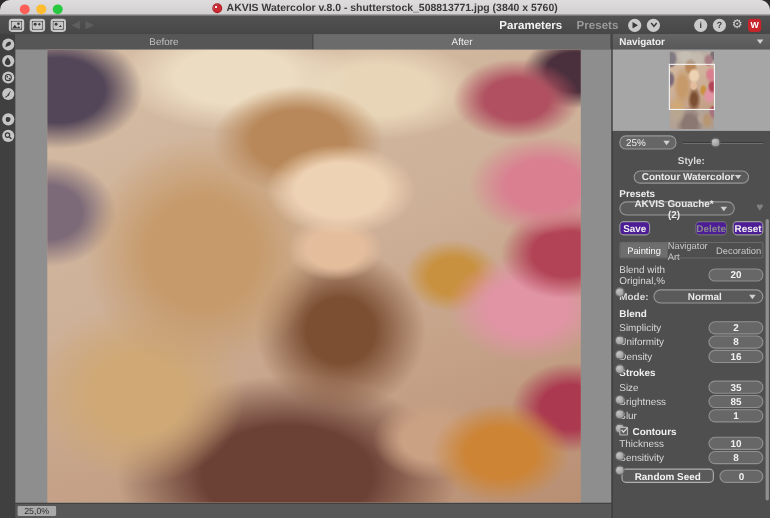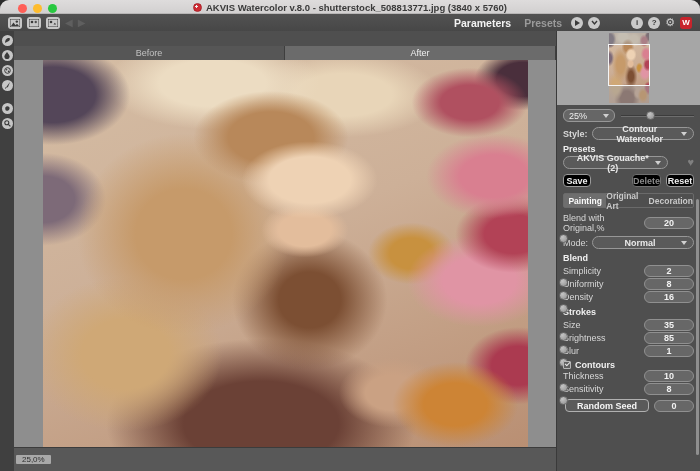--- a/index.html
+++ b/index.html
@@ -32,21 +32,21 @@
   .logo span{color:#fff;font-size:8px;font-weight:bold;line-height:1;}
   
   .main{flex:1;display:flex;min-height:0;}
   .toolstrip{width:14px;background:#404040;display:flex;flex-direction:column;align-items:center;
     padding-top:4px;gap:4px;flex:0 0 auto;}
   .tool{width:11px;height:11px;border-radius:50%;background:#c6c6c6;display:flex;align-items:center;justify-content:center;}
   .tool svg{display:block;}
   .toolgap{height:4px;}
   
   .center{flex:1;display:flex;flex-direction:column;min-width:0;}
-  .abtabs{height:14px;display:flex;flex:0 0 auto;background:#555;margin-top:15px;}
+  .abtabs{height:14px;display:flex;flex:0 0 auto;background:#555;}
   .abtab{flex:1;display:flex;align-items:center;justify-content:center;font-size:9px;color:#c2c2c2;
     background:#565656;border-right:1px solid #3e3e3e;}
   .abtab.active{background:#6b6b6b;color:#efefef;}
   .canvas{flex:1;background:#8e8e8e;position:relative;overflow:hidden;}
   .art{position:absolute;top:0;bottom:0;left:29px;right:28px;
     background:
       radial-gradient(ellipse 14% 10% at 55% 31%,#eed2b4 60%,rgba(238,210,180,0) 100%),
       radial-gradient(ellipse 9% 7% at 54% 44%,#e3bd9c 60%,rgba(227,189,156,0) 100%),
       radial-gradient(ellipse 16% 12% at 47% 20%,#b8885a 55%,rgba(184,136,90,0) 100%),
       radial-gradient(ellipse 22% 26% at 29% 45%,#c69a6a 45%,rgba(198,154,106,0) 100%),
@@ -60,21 +60,21 @@
       radial-gradient(ellipse 9% 8% at 76% 50%,#c8913f 50%,rgba(200,145,63,0) 100%),
       radial-gradient(ellipse 13% 11% at 85% 89%,#cd8435 50%,rgba(205,132,53,0) 100%),
       radial-gradient(ellipse 11% 10% at 98% 79%,#ab3a50 50%,rgba(171,58,80,0) 100%),
       radial-gradient(ellipse 11% 9% at 72% 86%,#caa183 50%,rgba(202,161,131,0) 100%),
       radial-gradient(ellipse 16% 13% at 2% 9%,#544659 55%,rgba(84,70,89,0) 100%),
       radial-gradient(ellipse 13% 12% at 0% 36%,#7d6a78 50%,rgba(125,106,120,0) 100%),
       radial-gradient(ellipse 22% 12% at 35% 6%,#ecdcc2 50%,rgba(236,220,194,0) 100%),
       radial-gradient(ellipse 20% 11% at 62% 9%,#e8d5b8 50%,rgba(232,213,184,0) 100%),
       radial-gradient(ellipse 32% 22% at 45% 94%,#6b4136 50%,rgba(107,65,54,0) 100%),
       linear-gradient(160deg,#d5bda4 0%,#cdb098 45%,#b98f73 100%);}
-  .statusbar{height:24px;background:#585858;border-top:1px solid #3c3c3c;display:flex;align-items:center;flex:0 0 auto;}
+  .statusbar{height:14px;background:#585858;border-top:1px solid #3c3c3c;display:flex;align-items:center;flex:0 0 auto;}
   .zoomchip{margin-left:2px;background:#a9a9a9;color:#2e2e2e;font-size:8px;padding:0 6px;height:9px;
     display:flex;align-items:center;border-radius:1px;}
   
   .panel{width:144px;flex:0 0 auto;background:#4f4f4f;border-left:1px solid #3a3a3a;display:flex;
     flex-direction:column;position:relative;font-size:9px;color:#d8d8d8;}
   .navhead{height:14px;background:linear-gradient(#656565,#585858);display:flex;align-items:center;
     padding:0 6px;font-weight:bold;color:#f0f0f0;flex:0 0 auto;}
   .caret{width:0;height:0;border-left:3.5px solid transparent;border-right:3.5px solid transparent;
     border-top:4px solid #d0d0d0;display:inline-block;}
   .navhead .caret{margin-left:auto;}
@@ -84,33 +84,33 @@
   .dimtop{position:absolute;left:0;right:0;top:0;height:15%;background:rgba(165,165,165,.55);}
   .dimbot{position:absolute;left:0;right:0;bottom:0;height:25%;background:rgba(165,165,165,.55);}
   .prow{display:flex;align-items:center;padding:0 6px;flex:0 0 auto;}
   .zoomrow{margin-top:4px;gap:6px;}
   .zchip{background:#666;border:1px solid #979797;border-radius:6px;height:13px;width:52px;display:flex;
     align-items:center;justify-content:center;gap:16px;color:#eee;}
   .slider{position:relative;flex:1;height:11px;}
   .slider .track{position:absolute;left:0;right:0;top:5px;height:2px;background:#3c3c3c;border-bottom:1px solid #6e6e6e;}
   .slider .knob{position:absolute;top:1px;width:9px;height:9px;border-radius:50%;
     background:radial-gradient(circle at 35% 30%,#c4c4c4,#8f8f8f);border:1px solid #6a6a6a;}
-  .stylerow{margin-top:5px;gap:4px;}
+  .stylerow{margin-top:5px;gap:4px;flex-direction:column;}
   .ddl{flex:1;height:13px;background:#5a5a5a;border:1px solid #979797;border-radius:7px;display:flex;
     align-items:center;padding:0 6px;color:#eaeaea;}
   .ddl .txt{flex:1;text-align:center;font-weight:bold;}
   .seclabel{font-weight:bold;color:#f0f0f0;padding:4px 6px 2px;flex:0 0 auto;}
   .presetrow{gap:19px;}
   .heart{color:#808080;font-size:11px;line-height:1;}
   .btnrow{gap:5px;margin-top:5px;}
-  .pbtn{flex:1;height:13px;background:#000000;border:1px solid #9a9a9a;border-radius:4px;color:#f0f0f0;
+  .pbtn{flex:1;height:13px;background:#4c1d95;border:1px solid #9a9a9a;border-radius:4px;color:#f0f0f0;
     font-weight:bold;display:flex;align-items:center;justify-content:center;font-size:9px;}
   .pbtn.disabled{color:#8a8a8a;border-color:#6f6f6f;margin-left:36px;}
   .ptabs{display:flex;margin:6px 6px 0;border:1px solid #6a6a6a;border-radius:2px;height:15px;flex:0 0 auto;}
-  .ptab{flex:1;display:flex;align-items:center;justify-content:center;color:#c9c9c9;font-weight:bold;font-size:8.5px;}
+  .ptab{flex:1;display:flex;align-items:center;justify-content:center;color:#c9c9c9;font-weight:normal;font-size:8.5px;}
   .ptab.active{background:#6e6e6e;color:#fafafa;}
   .labrow{margin-top:5px;justify-content:space-between;}
   .vbox{width:50px;height:12px;background:#676767;border:1px solid #909090;border-radius:6px;color:#f2f2f2;
     display:flex;align-items:center;justify-content:center;font-weight:bold;flex:0 0 auto;}
   .sliderrow{padding:0 6px;flex:0 0 auto;}
   .moderow{margin-top:3px;gap:4px;}
   .chkrow{display:flex;align-items:center;gap:4px;padding:3px 6px 0;font-weight:bold;color:#f0f0f0;}
   .chk{width:8px;height:8px;border:1px solid #b5b5b5;background:#606060;border-radius:1px;position:relative;}
   .chk:after{content:"";position:absolute;left:1px;top:0px;width:4px;height:2px;border-left:1.5px solid #e8e8e8;
     border-bottom:1.5px solid #e8e8e8;transform:rotate(-45deg);}
@@ -232,20 +232,24 @@
       <div class="canvas">
         <div class="art"></div>
       </div>
       <div class="statusbar">
         <span class="zoomchip">25,0%</span>
       </div>
     </div>
 
     <div class="panel">
 
+      <div class="navhead">
+        <span>Navigator</span>
+        <span class="caret"></span>
+      </div>
 
       <div class="thumbarea">
         <div class="thumb art">
           <div class="dimtop"></div>
           <div class="dimbot"></div>
           <div class="vframe"></div>
         </div>
       </div>
 
       <div class="prow zoomrow">
@@ -278,32 +282,32 @@
       </div>
 
       <div class="prow btnrow">
         <span class="pbtn">Save</span>
         <span class="pbtn disabled">Delete</span>
         <span class="pbtn">Reset</span>
       </div>
 
       <div class="ptabs">
         <span class="ptab active">Painting</span>
-        <span class="ptab">Original Art</span>
+        <span class="ptab">Navigator Art</span>
         <span class="ptab">Decoration</span>
       </div>
 
       <div class="prow labrow">
         <span>Blend with Original,%</span>
         <span class="vbox">20</span>
       </div>
       <div class="sliderrow"><span class="slider"><span class="track"></span><span class="knob" style="left: calc(22% - 4px);"></span></span></div>
 
       <div class="prow moderow">
-        <span style="font-weight:normal;">Mode:</span>
+        <span style="font-weight:bold;">Mode:</span>
         <span class="ddl">
           <span class="txt">Normal</span>
           <span class="caret"></span>
         </span>
       </div>
 
       <div class="seclabel">Blend</div>
 
       <div class="prow labrow" style="margin-top:0;">
         <span>Simplicity</span>

